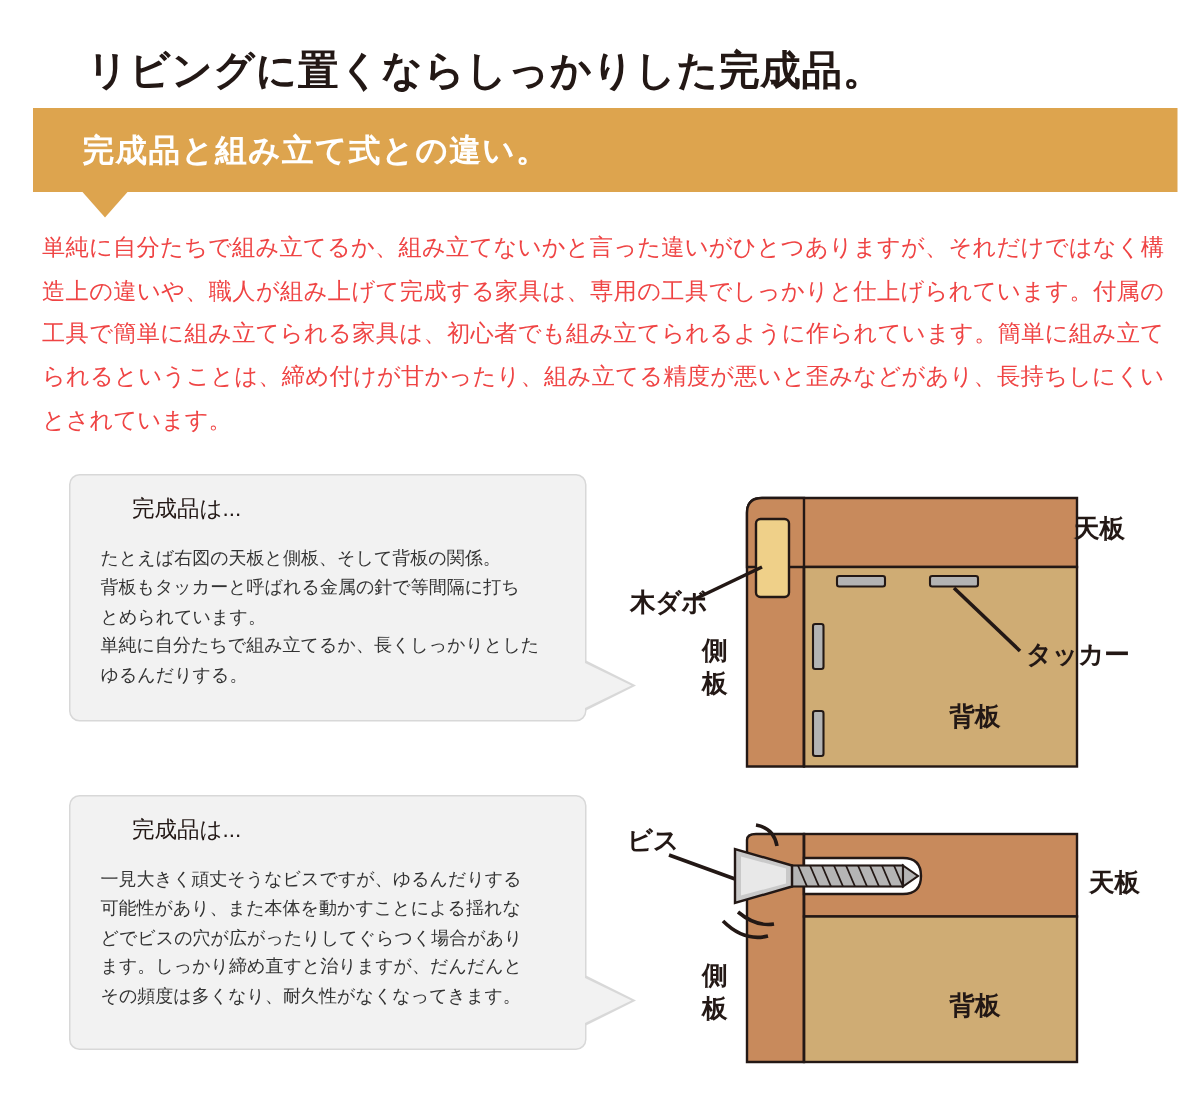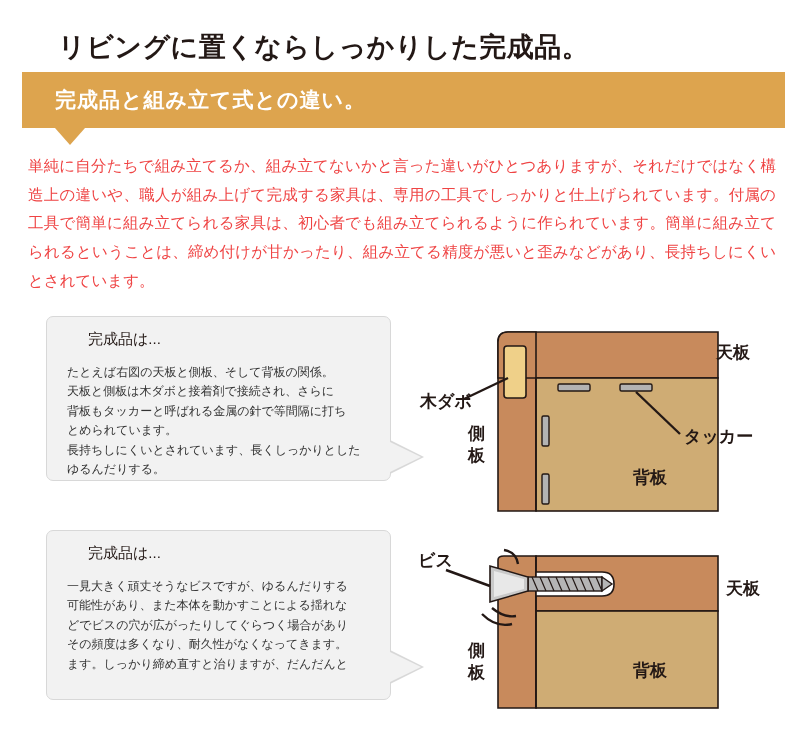--- a/index.html
+++ b/index.html
@@ -145,38 +145,37 @@
   <div class="banner-label">完成品と組み立て式との違い。</div>
 </div>
 <div class="banner-tail"></div>
 
 <div class="intro">単純に自分たちで組み立てるか、組み立てないかと言った違いがひとつありますが、それだけではなく構造上の違いや、職人が組み上げて完成する家具は、専用の工具でしっかりと仕上げられています。付属の工具で簡単に組み立てられる家具は、初心者でも組み立てられるように作られています。簡単に組み立てられるということは、締め付けが甘かったり、組み立てる精度が悪いと歪みなどがあり、長持ちしにくいとされています。</div>
 
 <div class="bubble bubble-1">
   <div class="bubble-title">完成品は...</div>
   <div class="bubble-body">
     <div>たとえば右図の天板と側板、そして背板の関係。</div>
-    <div>天板と側板は木ダボと接着剤で接続され、さらに</div>
     <div>背板もタッカーと呼ばれる金属の針で等間隔に打ち</div>
     <div>とめられています。</div>
-    <div>長持ちしにくいとされています、長くしっかりとした</div>
+    <div>単純に自分たちで組み立てるか、長くしっかりとした</div>
     <div>ゆるんだりする。</div>
   </div>
 </div>
 <div class="bubble-tail outer t1-outer"></div>
 <div class="bubble-tail inner t1-inner"></div>
 
 <div class="bubble bubble-2">
   <div class="bubble-title">完成品は...</div>
   <div class="bubble-body">
     <div>一見大きく頑丈そうなビスですが、ゆるんだりする</div>
     <div>可能性があり、また本体を動かすことによる揺れな</div>
     <div>どでビスの穴が広がったりしてぐらつく場合があり</div>
+    <div>ます。しっかり締め直すと治りますが、だんだんと</div>
     <div>その頻度は多くなり、耐久性がなくなってきます。</div>
-    <div>ます。しっかり締め直すと治りますが、だんだんと</div>
   </div>
 </div>
 <div class="bubble-tail outer t2-outer"></div>
 <div class="bubble-tail inner t2-inner"></div>
 
 <div class="diagram diagram-1">
   <svg width="382" height="215" viewBox="0 0 382 215" xmlns="http://www.w3.org/2000/svg">
 
     <path d="M80,36 Q80,26 90,26 L118,26 L118,205 L80,205 Z" fill="#c88a5c" stroke="#231815" stroke-width="1.6"></path>
 

